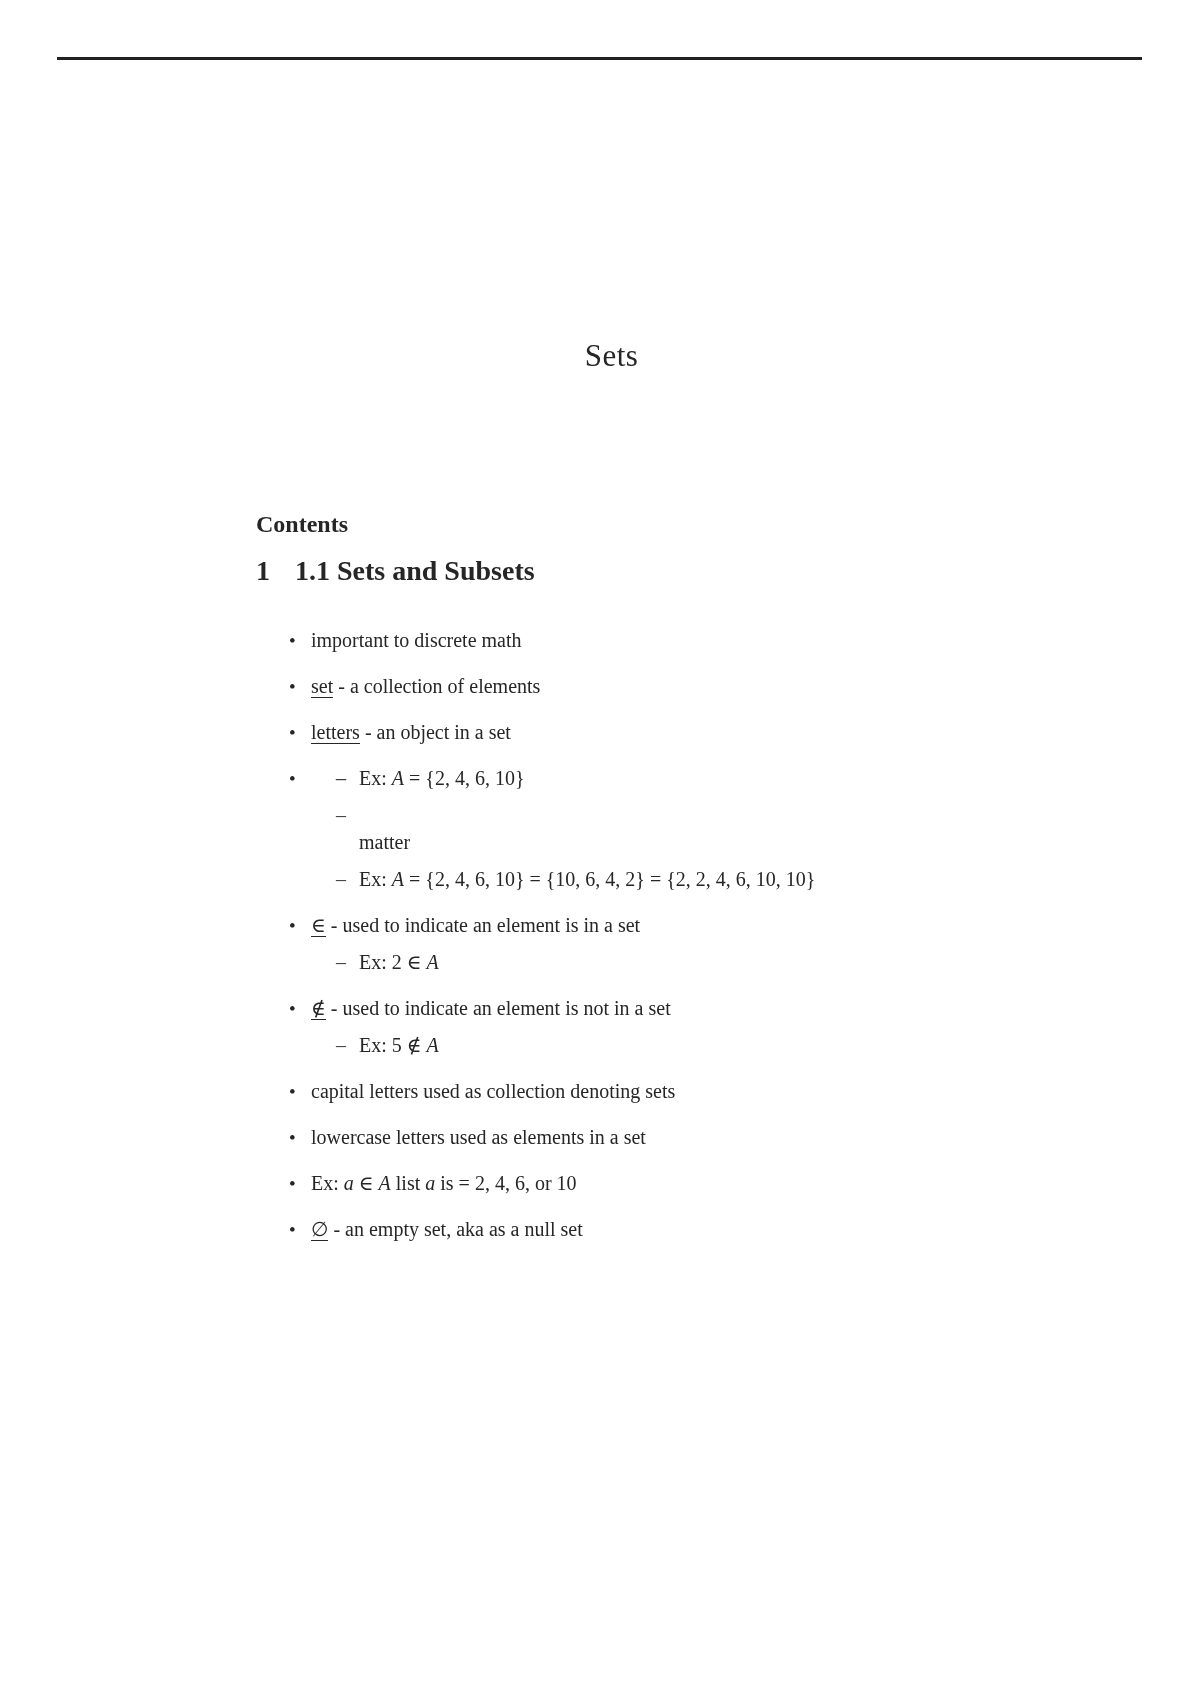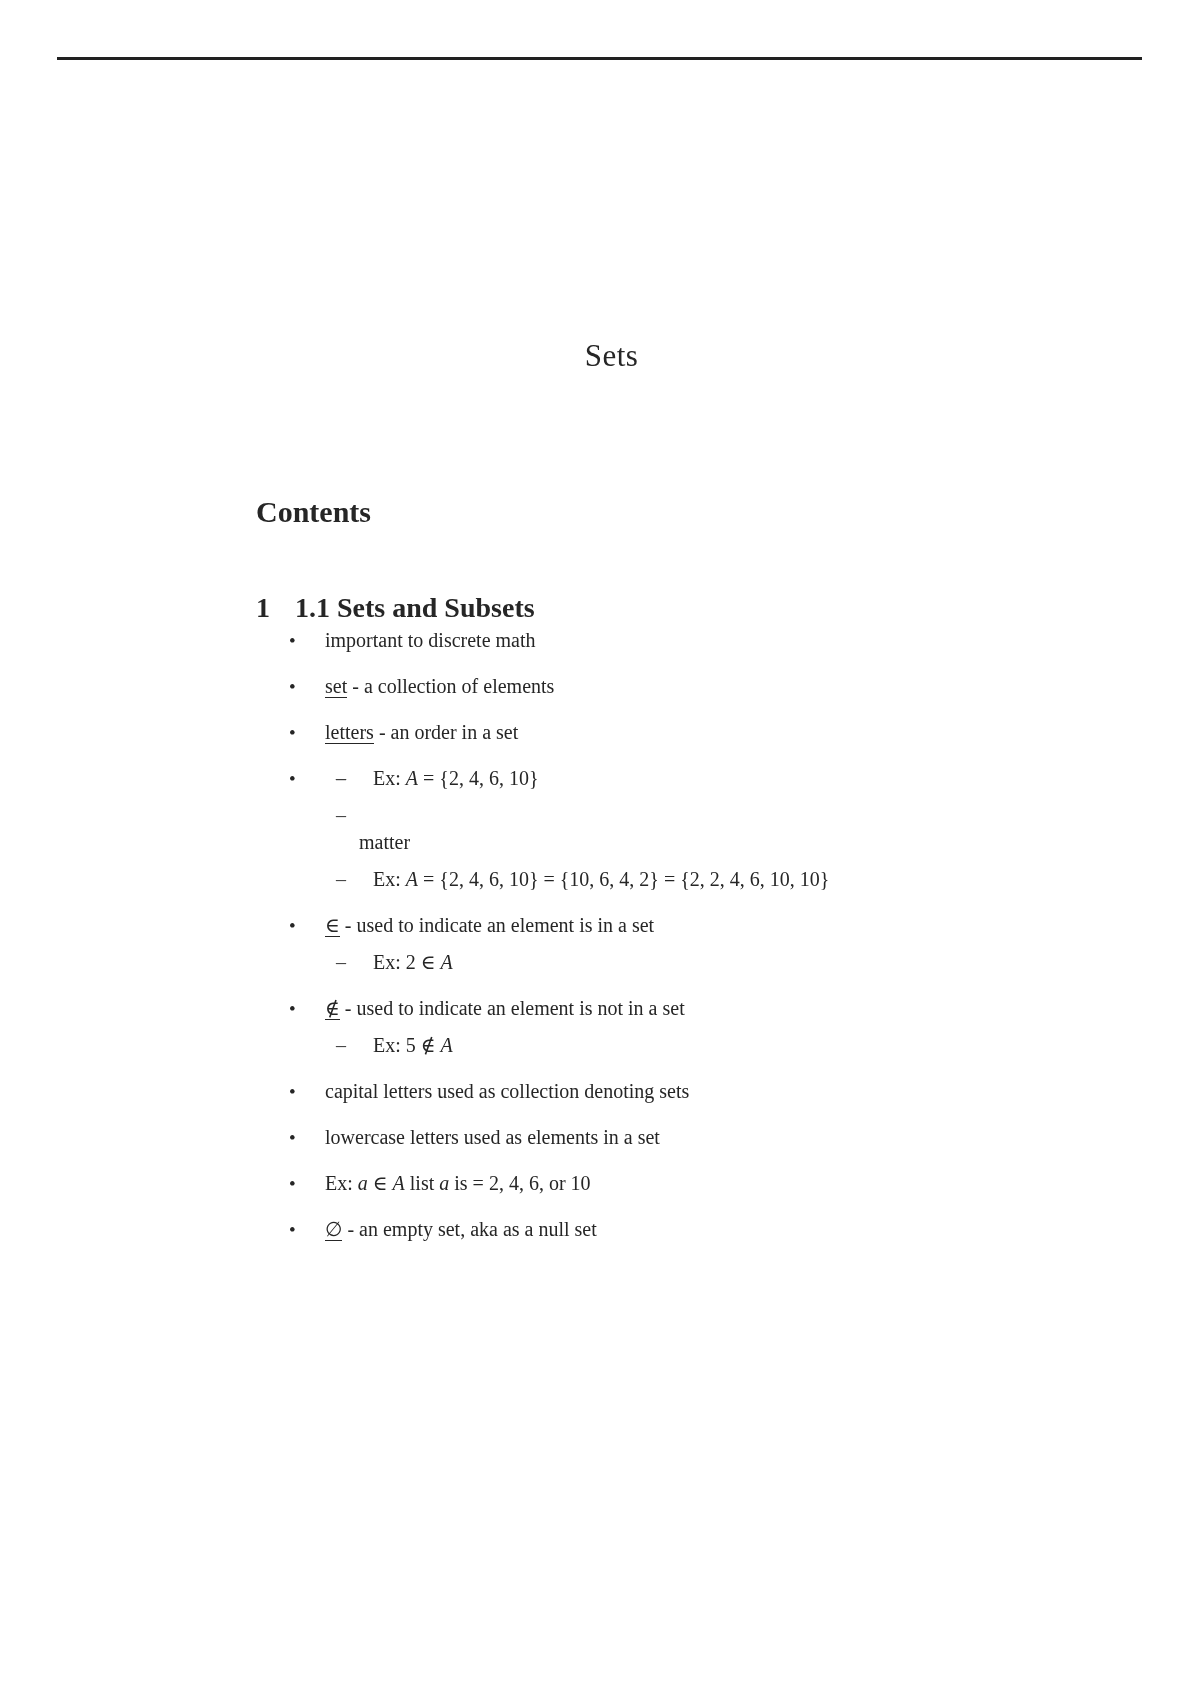--- a/index.html
+++ b/index.html
@@ -28,45 +28,45 @@
     width: 711px;
     top: 338px;
     text-align: center;
     font-size: 31px;
     font-weight: normal;
     letter-spacing: 0.5px;
   }
   .contents-heading {
     position: absolute;
     left: 256px;
-    top: 495px;
-    font-size: 30px;
+    top: 511px;
+    font-size: 24px;
     font-weight: bold;
   }
   .section-heading {
     position: absolute;
     left: 256px;
-    top: 592px;
+    top: 555px;
     font-size: 28px;
     font-weight: bold;
   }
   .section-heading .sec-title { margin-left: 25px; }
 
   .bullet-list {
     position: absolute;
     left: 256px;
     top: 627px;
     width: 780px;
     font-size: 20px;
   }
   .item {
     position: relative;
     line-height: 27px;
   }
-  .item .content { white-space: nowrap; margin-left: 14px; }
+  .item .content { white-space: nowrap; }
   .item.l1 { padding-left: 55px; margin-top: 19px; }
   .item.l2 { padding-left: 103px; margin-top: 10px; }
   .item:first-child { margin-top: 0; }
   .item .marker {
     position: absolute;
     top: 0;
     line-height: 27px;
   }
   .item.l1 .marker { left: 33px; font-size: 19px; }
   .item.l2 .marker { left: 80px; color: #3c3c3c; }
@@ -92,21 +92,21 @@
 
   <div class="contents-heading">Contents</div>
 
   <div class="section-heading">
     <span class="sec-number">1</span><span class="sec-title">1.1 Sets and Subsets</span>
   </div>
 
   <div class="bullet-list">
       <div class="item l1"><span class="marker">•</span><span class="content"><span>important to discrete math</span></span></div>
       <div class="item l1"><span class="marker">•</span><span class="content"><span class="u">set</span><span> - a collection of elements</span></span></div>
-      <div class="item l1"><span class="marker">•</span><span class="content"><span class="u">letters</span><span> - an order in a set</span></span></div>
+      <div class="item l1"><span class="marker">•</span><span class="content"><span class="u">letters</span><span> - an object in a set</span></span></div>
       <div class="item l1"><span class="marker">•</span></div>
       <div class="item l2"><span class="marker">–</span></div>
       <div class="item l2"><span class="marker">–</span><span class="content"><span>Ex:  </span><span class="i">A</span><span> = {2, 4, 6, 10}</span></span></div>
       <div class="item l2"><span class="marker">–</span><span class="content"><br><span>matter</span></span></div>
       <div class="item l2"><span class="marker">–</span><span class="content"><span>Ex:  </span><span class="i">A</span><span> = {2, 4, 6, 10} = {10, 6, 4, 2} = {2, 2, 4, 6, 10, 10}</span></span></div>
       <div class="item l1"><span class="marker">•</span><span class="content"><span class="u">∈</span><span> - used to indicate an element is in a set</span></span></div>
       <div class="item l2"><span class="marker">–</span><span class="content"><span>Ex:  2 ∈ </span><span class="i">A</span></span></div>
       <div class="item l1"><span class="marker">•</span><span class="content"><span class="u">∉</span><span> - used to indicate an element is not in a set</span></span></div>
       <div class="item l2"><span class="marker">–</span><span class="content"><span>Ex:  5 ∉ </span><span class="i">A</span></span></div>
       <div class="item l1"><span class="marker">•</span><span class="content"><span>capital letters used as collection denoting sets</span></span></div>

